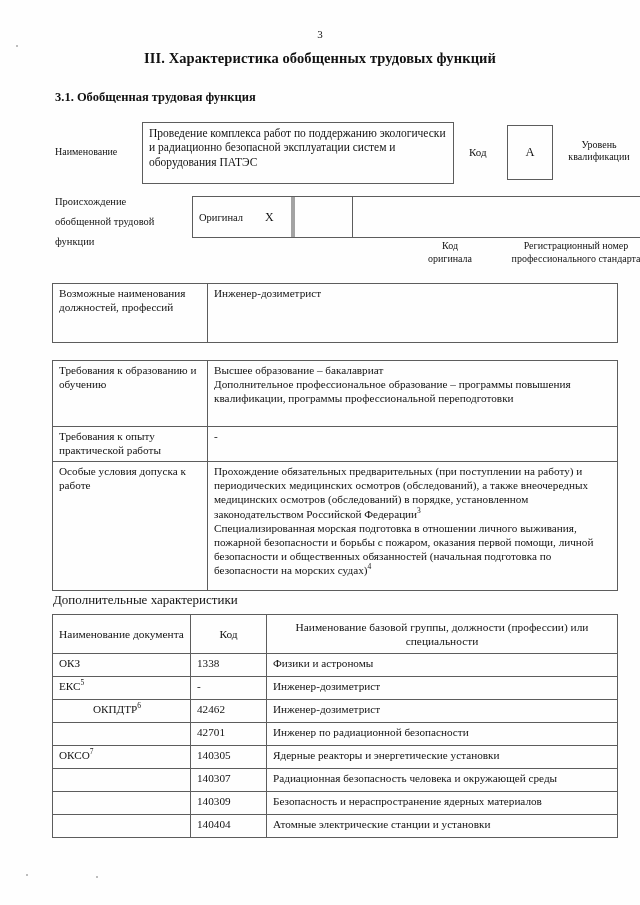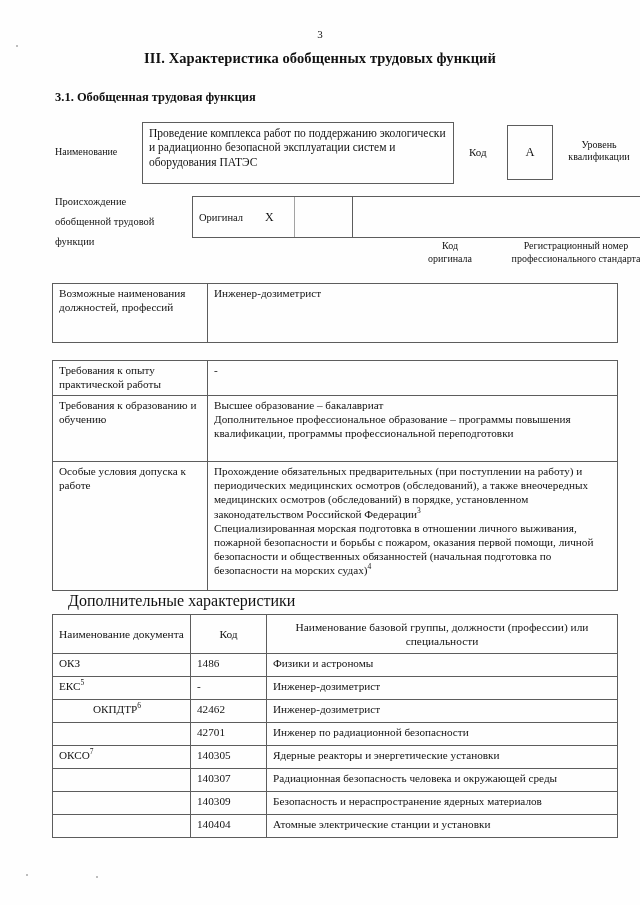--- a/index.html
+++ b/index.html
@@ -134,21 +134,21 @@
     left: 140px;
     top: 4px;
     width: 478px;
     height: 42px;
     border: 1px solid #5d5d5d;
     box-sizing: border-box;
     display: flex;
   }
   .origin-c1 {
     width: 102px;
-    border-right: 1px solid #a3a3a3;
+    border-right: 4px solid #a3a3a3;
     box-sizing: border-box;
     display: flex;
     align-items: center;
     position: relative;
     font-size: 10.5px;
     padding-left: 6px;
   }
   .origin-x {
     position: absolute;
     left: 72px;
@@ -223,22 +223,21 @@
     font-size: 11.4px;
     line-height: 14.5px;
     padding: 2px 3px;
   }
   .tbl-extra td.nb { border-top: none; }
 
   .subcap {
     position: absolute;
     top: 592px;
     left: 53px;
-    font-size: 16px;
-    margin-left: 15px;
+    font-size: 13px;
   }
 
   sup {
     font-size: 7.5px;
     vertical-align: super;
     line-height: 0;
   }
 </style>
 </head>
 <body>
@@ -283,47 +282,47 @@
         <tr>
       <td class="c1" style="height:54px;">Возможные наименования должностей, профессий</td>
       <td>Инженер-дозиметрист</td>
     </tr>
   </tbody>
     </table>
 
   <table class="tbl tbl-req">
     <tbody>
         <tr>
-      <td class="c1" style="height:30px;">Требования к опыту практической работы</td>
-      <td>-</td>
-    </tr>
-    <tr>
       <td class="c1" style="height:61px;">Требования к образованию и обучению</td>
       <td style="white-space:pre-line;">Высшее образование – бакалавриат
 Дополнительное профессиональное образование – программы повышения квалификации, программы профессиональной переподготовки</td>
+    </tr>
+    <tr>
+      <td class="c1" style="height:30px;">Требования к опыту практической работы</td>
+      <td>-</td>
     </tr>
     <tr>
       <td class="c1" style="height:124px;">Особые условия допуска к работе</td>
       <td><span>Прохождение обязательных предварительных (при поступлении на работу) и периодических медицинских осмотров (обследований), а также внеочередных медицинских осмотров (обследований) в порядке, установленном законодательством Российской Федерации</span><sup>3</sup><br><span>Специализированная морская подготовка в отношении личного выживания, пожарной безопасности и борьбы с пожаром, оказания первой помощи, личной безопасности и общественных обязанностей (начальная подготовка по безопасности на морских судах)</span><sup>4</sup></td>
     </tr>
   </tbody>
     </table>
 
   <div class="subcap">Дополнительные характеристики</div>
 
   <table class="tbl tbl-extra">
     <tbody>
         <tr>
       <td class="c1 hd" style="height:34px;">Наименование документа</td>
       <td class="c2 hd">Код</td>
       <td class="hd">Наименование базовой группы, должности (профессии) или специальности</td>
     </tr>
     <tr>
       <td class="c1" style="height:18px;"><span>ОКЗ</span><sup></sup></td>
-      <td class="c2">1486</td>
+      <td class="c2">1338</td>
       <td>Физики и астрономы</td>
     </tr>
     <tr>
       <td class="c1" style="height:18px;"><span>ЕКС</span><sup>5</sup></td>
       <td class="c2">-</td>
       <td>Инженер-дозиметрист</td>
     </tr>
     <tr>
       <td class="c1" style="height:18px;padding-left:40px;"><span>ОКПДТР</span><sup>6</sup></td>
       <td class="c2">42462</td>

